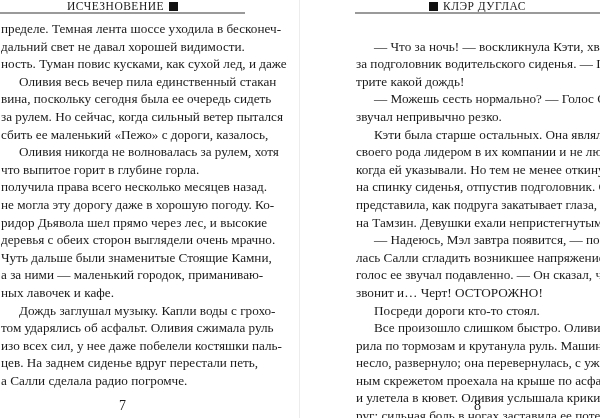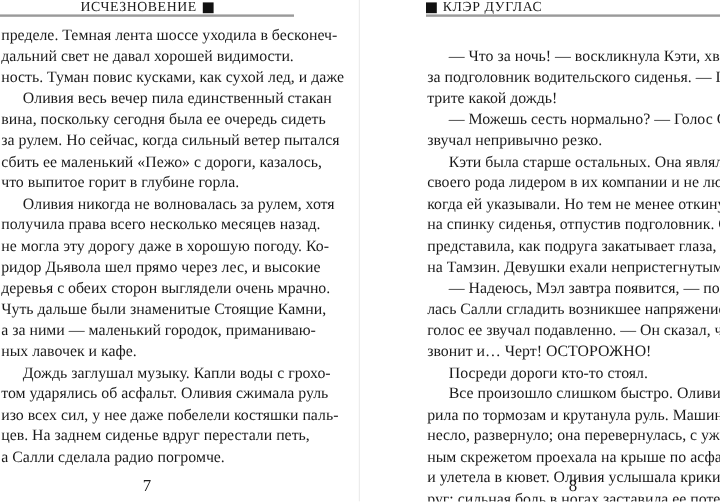--- a/index.html
+++ b/index.html
@@ -5,21 +5,21 @@
   html, body { margin:0; padding:0; background:#fff; }
   body { width:600px; height:418px; position:relative; overflow:hidden;
          font-family: "Liberation Serif", "DejaVu Serif", serif; color:#1a1a1a; }
   .page { position:absolute; top:0; height:418px; }
   .page.left { left:0; width:300px; }
   .page.right { left:300px; width:300px; }
   .gutter { position:absolute; left:299px; top:0; width:1px; height:418px; background:#ececec; }
   .running-head { position:absolute; top:0; height:12px; font-size:11.5px; letter-spacing:0.5px;
                   line-height:12px; display:flex; align-items:center; gap:5px; white-space:nowrap; }
   .left .running-head { left:0; width:245px; justify-content:center; }
-  .right .running-head { left:55px; width:245px; justify-content:flex-start; }
+  .right .running-head { left:55px; width:245px; justify-content:center; }
   .sq { display:inline-block; width:9px; height:9px; background:#111; }
   .rule { position:absolute; top:12px; height:1.5px; background:#9a9a9a; }
   .left .rule { left:0; width:245px; }
   .right .rule { left:55px; width:245px; }
   .body { position:absolute; font-size:13.2px; line-height:17.6px; text-align:justify; }
   .left .body { left:1px; top:20px; width:244px; }
   .right .body { left:56px; top:20px; width:244px; }
   .line { display:block; white-space:nowrap; text-align-last:justify; text-align:justify; height:17.6px; overflow:visible; }
   .line.last { text-align-last:left; }
   .line.indent { padding-left:18px; }
@@ -37,22 +37,22 @@
   </div>
   <div class="rule"></div>
   <div class="body" id="left-body">
       <span class="line">пределе. Темная лента шоссе уходила в бесконеч-</span>
       <span class="line last">дальний свет не давал хорошей видимости.</span>
       <span class="line">ность. Туман повис кусками, как сухой лед, и даже</span>
       <span class="line indent">Оливия весь вечер пила единственный стакан</span>
       <span class="line">вина, поскольку сегодня была ее очередь сидеть</span>
       <span class="line">за рулем. Но сейчас, когда сильный ветер пытался</span>
       <span class="line">сбить ее маленький «Пежо» с дороги, казалось,</span>
+      <span class="line indent">Оливия никогда не волновалась за рулем, хотя</span>
       <span class="line last">что выпитое горит в глубине горла.</span>
-      <span class="line indent">Оливия никогда не волновалась за рулем, хотя</span>
       <span class="line">получила права всего несколько месяцев назад.</span>
       <span class="line">не могла эту дорогу даже в хорошую погоду. Ко-</span>
       <span class="line">ридор Дьявола шел прямо через лес, и высокие</span>
       <span class="line">деревья с обеих сторон выглядели очень мрачно.</span>
       <span class="line">Чуть дальше были знаменитые Стоящие Камни,</span>
       <span class="line">а за ними — маленький городок, приманиваю-</span>
       <span class="line last">ных лавочек и кафе.</span>
       <span class="line indent">Дождь заглушал музыку. Капли воды с грохо-</span>
       <span class="line">том ударялись об асфальт. Оливия сжимала руль</span>
       <span class="line">изо всех сил, у нее даже побелели костяшки паль-</span>

